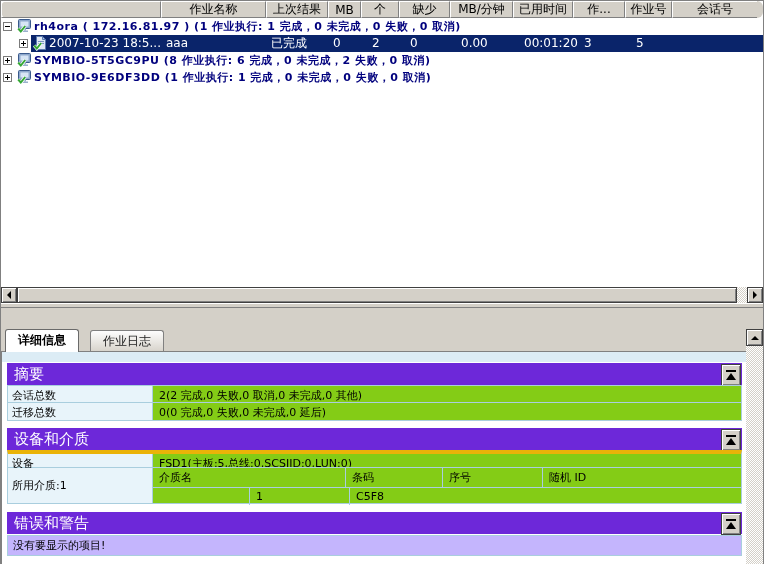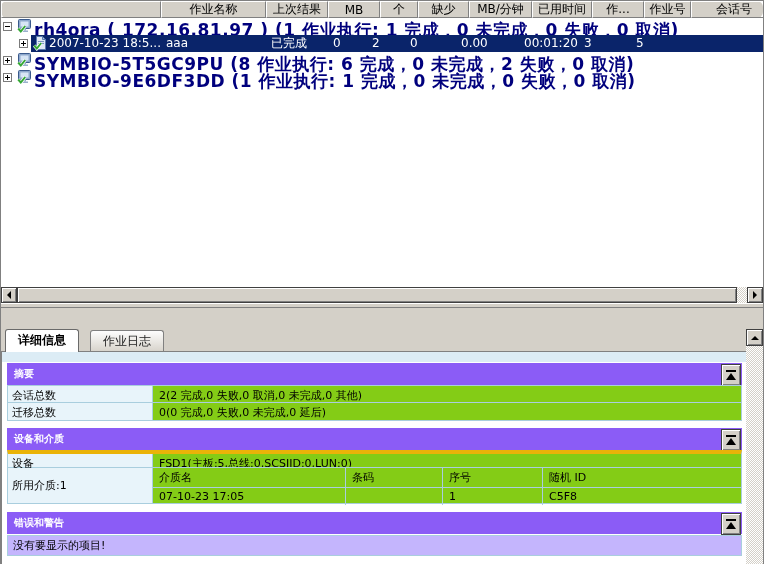--- a/index.html
+++ b/index.html
@@ -5,21 +5,21 @@
   * { margin:0; padding:0; box-sizing:border-box; }
   html,body { width:764px; height:564px; overflow:hidden; }
   body { font-family:"DejaVu Sans","Liberation Sans",sans-serif; font-size:12px; background:#d4d0c8; }
   .window { position:absolute; left:0; top:0; width:764px; height:564px; background:#d4d0c8; border:1px solid #808080; }
 
   
   .top-panel { position:absolute; left:0; top:0; width:762px; height:286px; background:#ffffff; overflow:hidden; }
   .jt-header { position:absolute; left:0; top:0; width:762px; height:17px; display:flex; background:#d4d0c8;border-radius:6px; }
   .jt-hcell { height:17px; border-top:1px solid #ffffff; border-left:1px solid #ffffff; border-right:1px solid #808080; border-bottom:1px solid #808080; display:flex; align-items:center; justify-content:center; font-size:12px; color:#000; white-space:nowrap; overflow:hidden; flex:0 0 auto; }
   .jt-row { position:absolute; left:0; width:762px; height:17px; white-space:nowrap; }
-  .group-text { position:absolute; left:33px; top:1px; font-weight:bold; color:#00007d; font-size:17px; letter-spacing:0.5px; }
+  .group-text { position:absolute; left:33px; top:1px; font-weight:bold; color:#00007d; font-size:11px; letter-spacing:0.5px; }
   .expander { position:absolute; top:4px; width:9px; height:9px; background:#fff; border:1px solid #7b7b7b; }
   .expander .h { position:absolute; left:1px; top:3px; width:5px; height:1px; background:#000; }
   .expander .v { position:absolute; left:3px; top:1px; width:1px; height:5px; background:#000; }
   .tree-icon { position:absolute; top:0px; width:16px; height:16px; }
   .sel-band { position:absolute; left:30px; top:0; right:0; height:17px; background:#0a246a; }
   .sel-cells { position:absolute; left:0; top:0; width:762px; height:17px; display:flex; color:#fff; }
   .sel-cell { flex:0 0 auto; padding-left:5px; line-height:17px; font-size:12px; overflow:hidden; white-space:nowrap; }
 
   
   .hscroll { position:absolute; left:0; top:286px; width:762px; height:16px; background:#d4d0c8; }
@@ -34,21 +34,21 @@
   
   .divider { position:absolute; left:0; top:302px; width:762px; height:5px; background:#d4d0c8; border-top:1px solid #ffffff; border-bottom:1px solid #808080; }
   .bottom-panel { position:absolute; left:0; top:307px; width:762px; height:255px; background:#d4d0c8;margin-top:20px; }
   .tab-bar { position:absolute; left:0; top:1px; width:745px; height:22px; }
   .tab { position:absolute; top:1px; height:21px; padding:0 12px; line-height:21px; border:1px solid #808080; border-bottom:none; border-top-left-radius:3px; border-top-right-radius:3px; font-size:12px; }
   .tab.active { background:#ffffff; font-weight:bold; top:0; height:23px; z-index:2; border-color:#6a6a6a; }
   .tab.inactive { background:linear-gradient(#fdfdfd,#d8d4cc); color:#222; z-index:1; }
   .details { position:absolute; left:0; top:23px; width:745px; height:232px; background:#ffffff; border:1px solid #808080; border-right:none; overflow:hidden; }
   .blue-strip { position:absolute; left:0; top:0; width:745px; height:10px; background:#dcecf5; }
 
-  .sec-bar { position:absolute; left:5px; width:735px; height:22px; background:#8b5cf6; color:#ffffff; font-weight:bold; font-size:10px; line-height:22px; padding-left:7px; }
+  .sec-bar { position:absolute; left:5px; width:735px; height:22px; background:#6d28d9; color:#ffffff; font-weight:normal; font-size:15px; line-height:22px; padding-left:7px; }
   .collapse-btn { position:absolute; right:1px; top:1px; width:20px; height:22px; background:#d4d0c8; border:1px solid #404040; box-shadow: inset 1px 1px 0 #ffffff, inset -1px -1px 0 #808080; display:flex; flex-direction:column; align-items:center; justify-content:center; }
   .collapse-btn .bar { width:10px; height:2px; background:#000; margin-bottom:1px; }
   .collapse-btn .tri { width:0; height:0; border-left:5px solid transparent; border-right:5px solid transparent; border-bottom:7px solid #000; }
 
   .kv-row { position:absolute; left:5px; width:735px; display:flex; border:1px solid #a9cede; border-top:none; background:#84cc16; }
   .kv-label { flex:0 0 145px; background:#e8f4fa; border-right:1px solid #a9cede; padding:2px 4px; font-size:11px; color:#000; }
   .kv-value { flex:1 1 auto; padding:2px 6px; font-size:11px; color:#000; white-space:nowrap; overflow:hidden; }
 
   .media-table { flex:1 1 auto; display:flex; flex-direction:column; }
   .mt-row { display:flex; }
@@ -67,21 +67,21 @@
 <body>
 
 <div class="window">
 
   <div class="top-panel">
 
     <div class="jt-header">
       <div class="jt-hcell" style="width:160px"></div>
       <div class="jt-hcell" style="width:105px">作业名称</div>
       <div class="jt-hcell" style="width:62px">上次结果</div>
-      <div class="jt-hcell" style="width:52px">MB</div>
+      <div class="jt-hcell" style="width:33px">MB</div>
       <div class="jt-hcell" style="width:38px">个</div>
       <div class="jt-hcell" style="width:51px">缺少</div>
       <div class="jt-hcell" style="width:63px">MB/分钟</div>
       <div class="jt-hcell" style="width:60px">已用时间</div>
       <div class="jt-hcell" style="width:52px">作...</div>
       <div class="jt-hcell" style="width:47px">作业号</div>
       <div class="jt-hcell" style="width:85px;border-right:none">会话号</div>
     </div>
 
     <div class="jt-row" style="top:17px">
@@ -221,21 +221,20 @@
       <div class="kv-row" style="top:116px;height:36px">
         <div class="kv-label" style="display:flex;align-items:center">所用介质:1</div>
         <div class="media-table">
           <div class="mt-row">
             <div class="mt-cell mt-head mt-c0">介质名</div>
             <div class="mt-cell mt-head mt-c1">条码</div>
             <div class="mt-cell mt-head mt-c2">序号</div>
             <div class="mt-cell mt-head mt-c3">随机 ID</div>
           </div>
           <div class="mt-row">
-            <div class="mt-cell mt-c0">07-10-23 17:05</div>
             <div class="mt-cell mt-c1"></div>
             <div class="mt-cell mt-c2">1</div>
             <div class="mt-cell mt-c3">C5F8</div>
           </div>
         </div>
       </div>
 
       <div class="sec-bar" style="top:160px">
         <span>错误和警告</span>
         <span class="collapse-btn">

